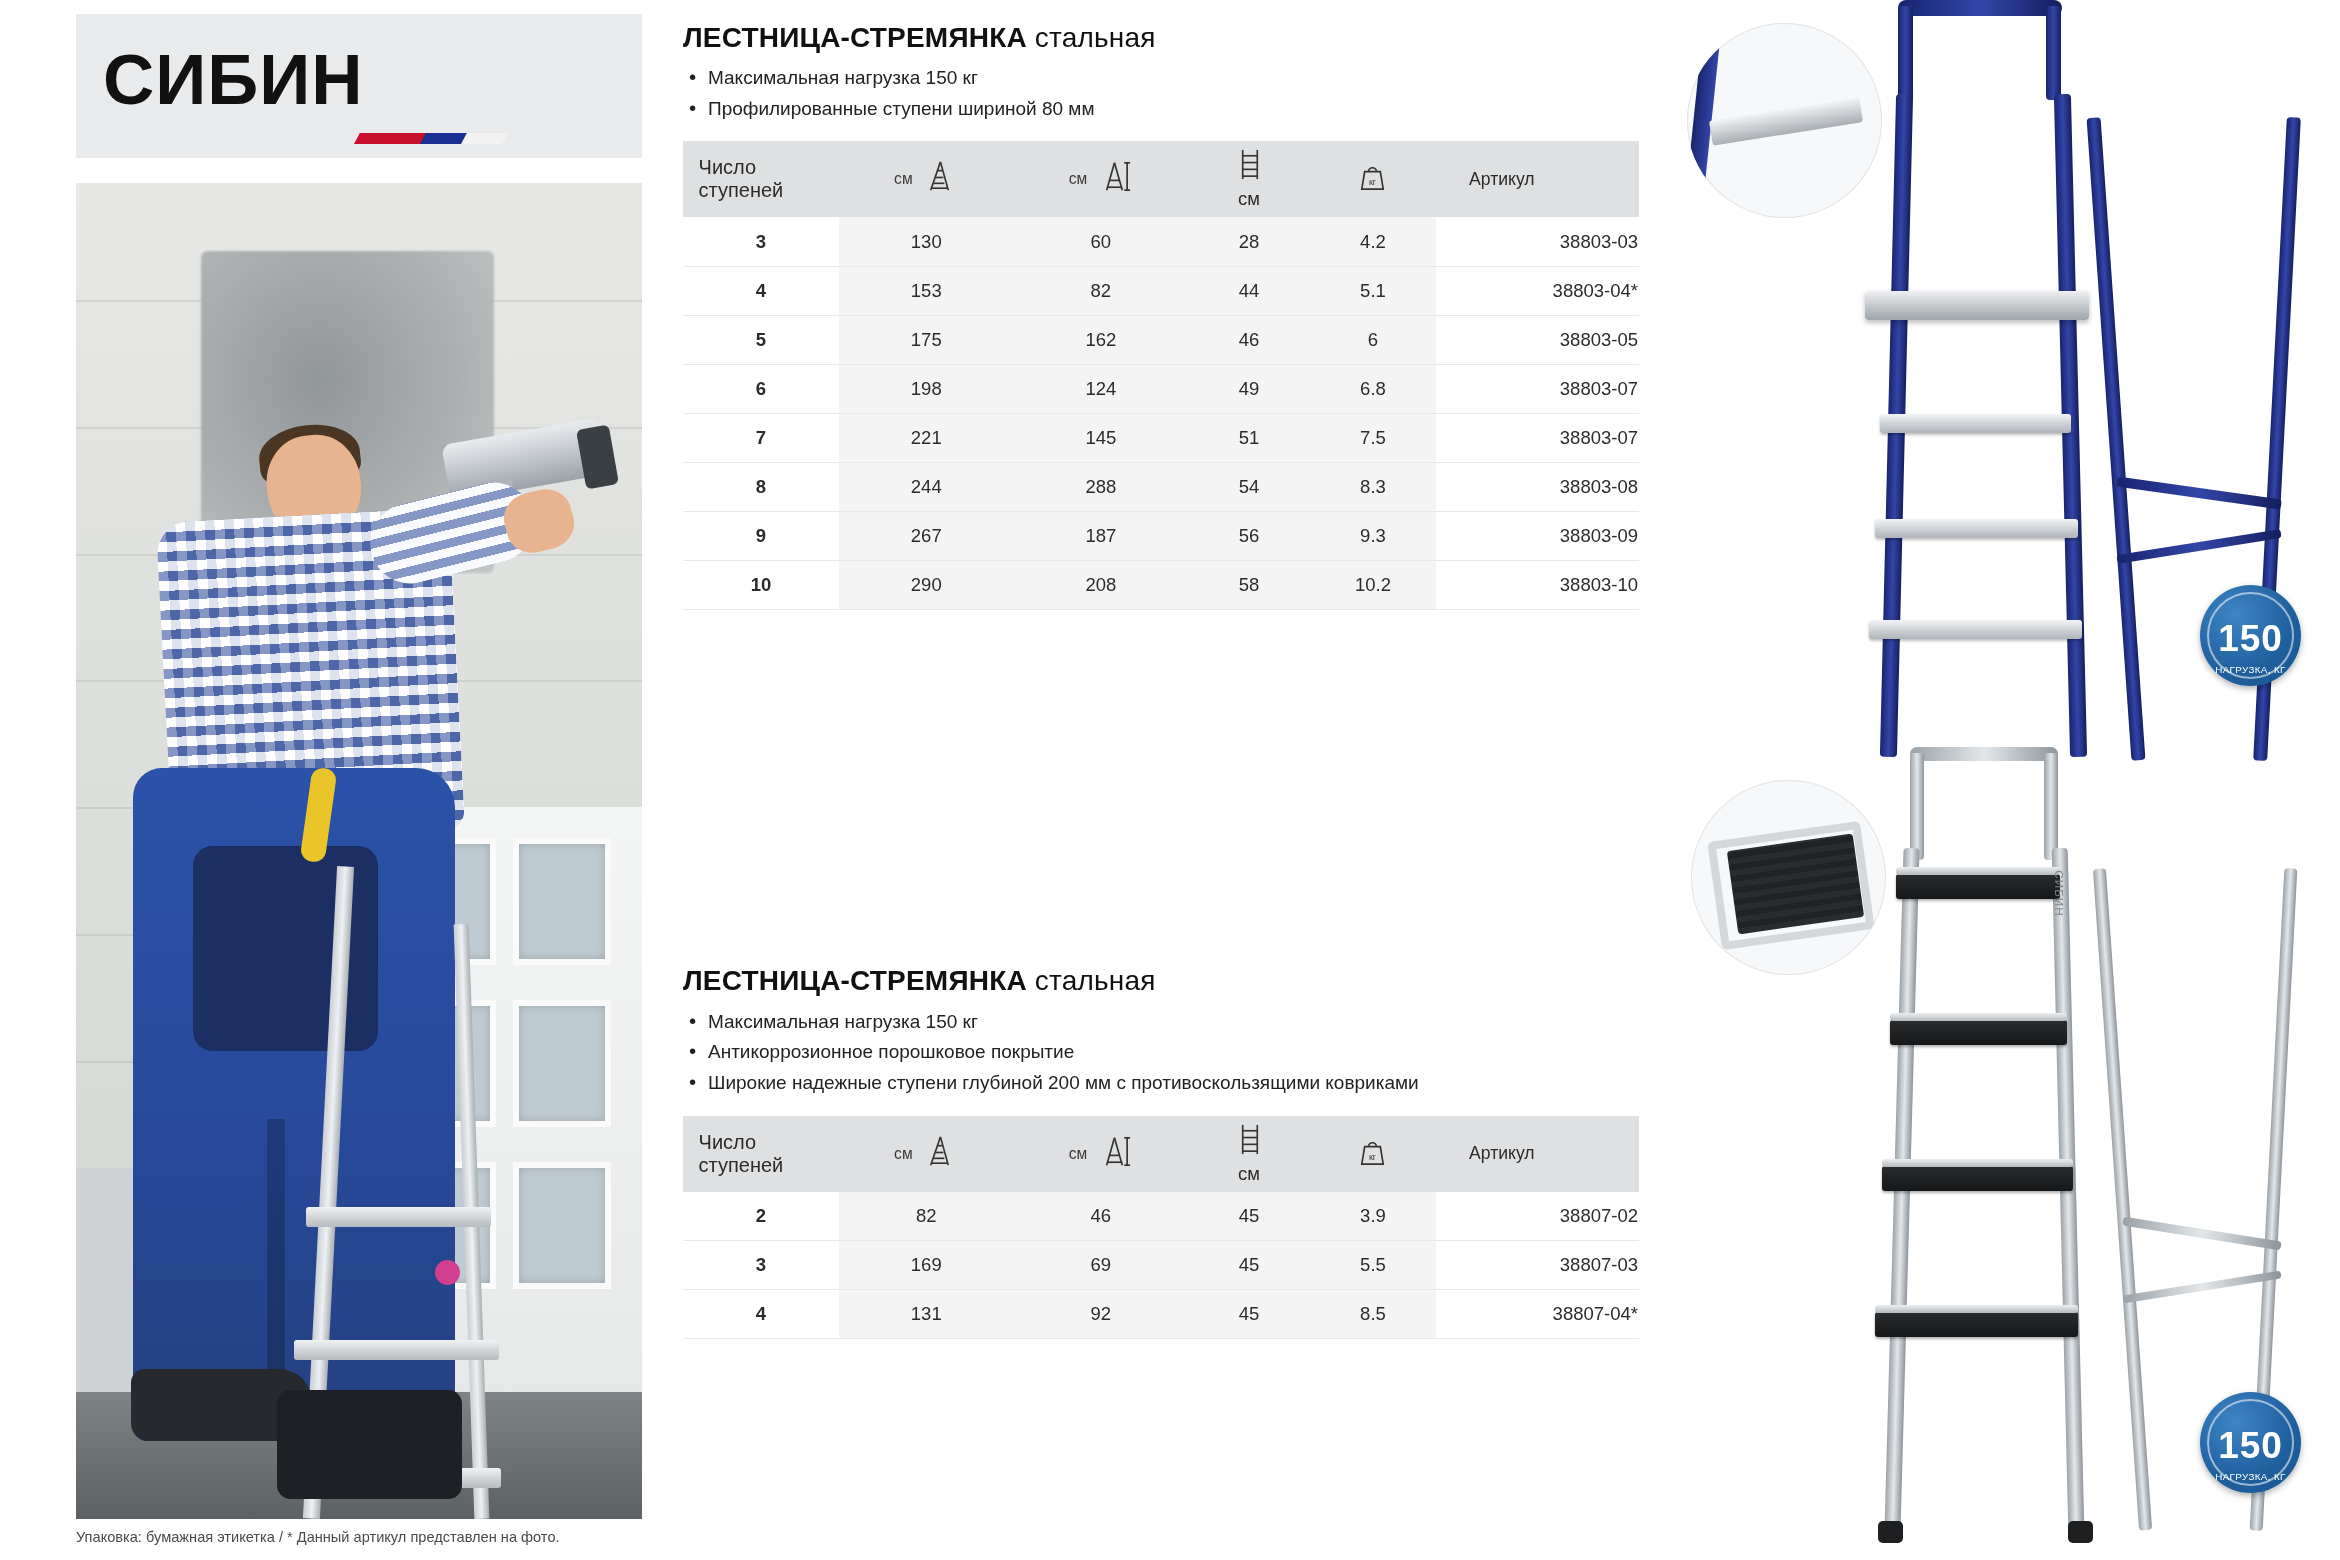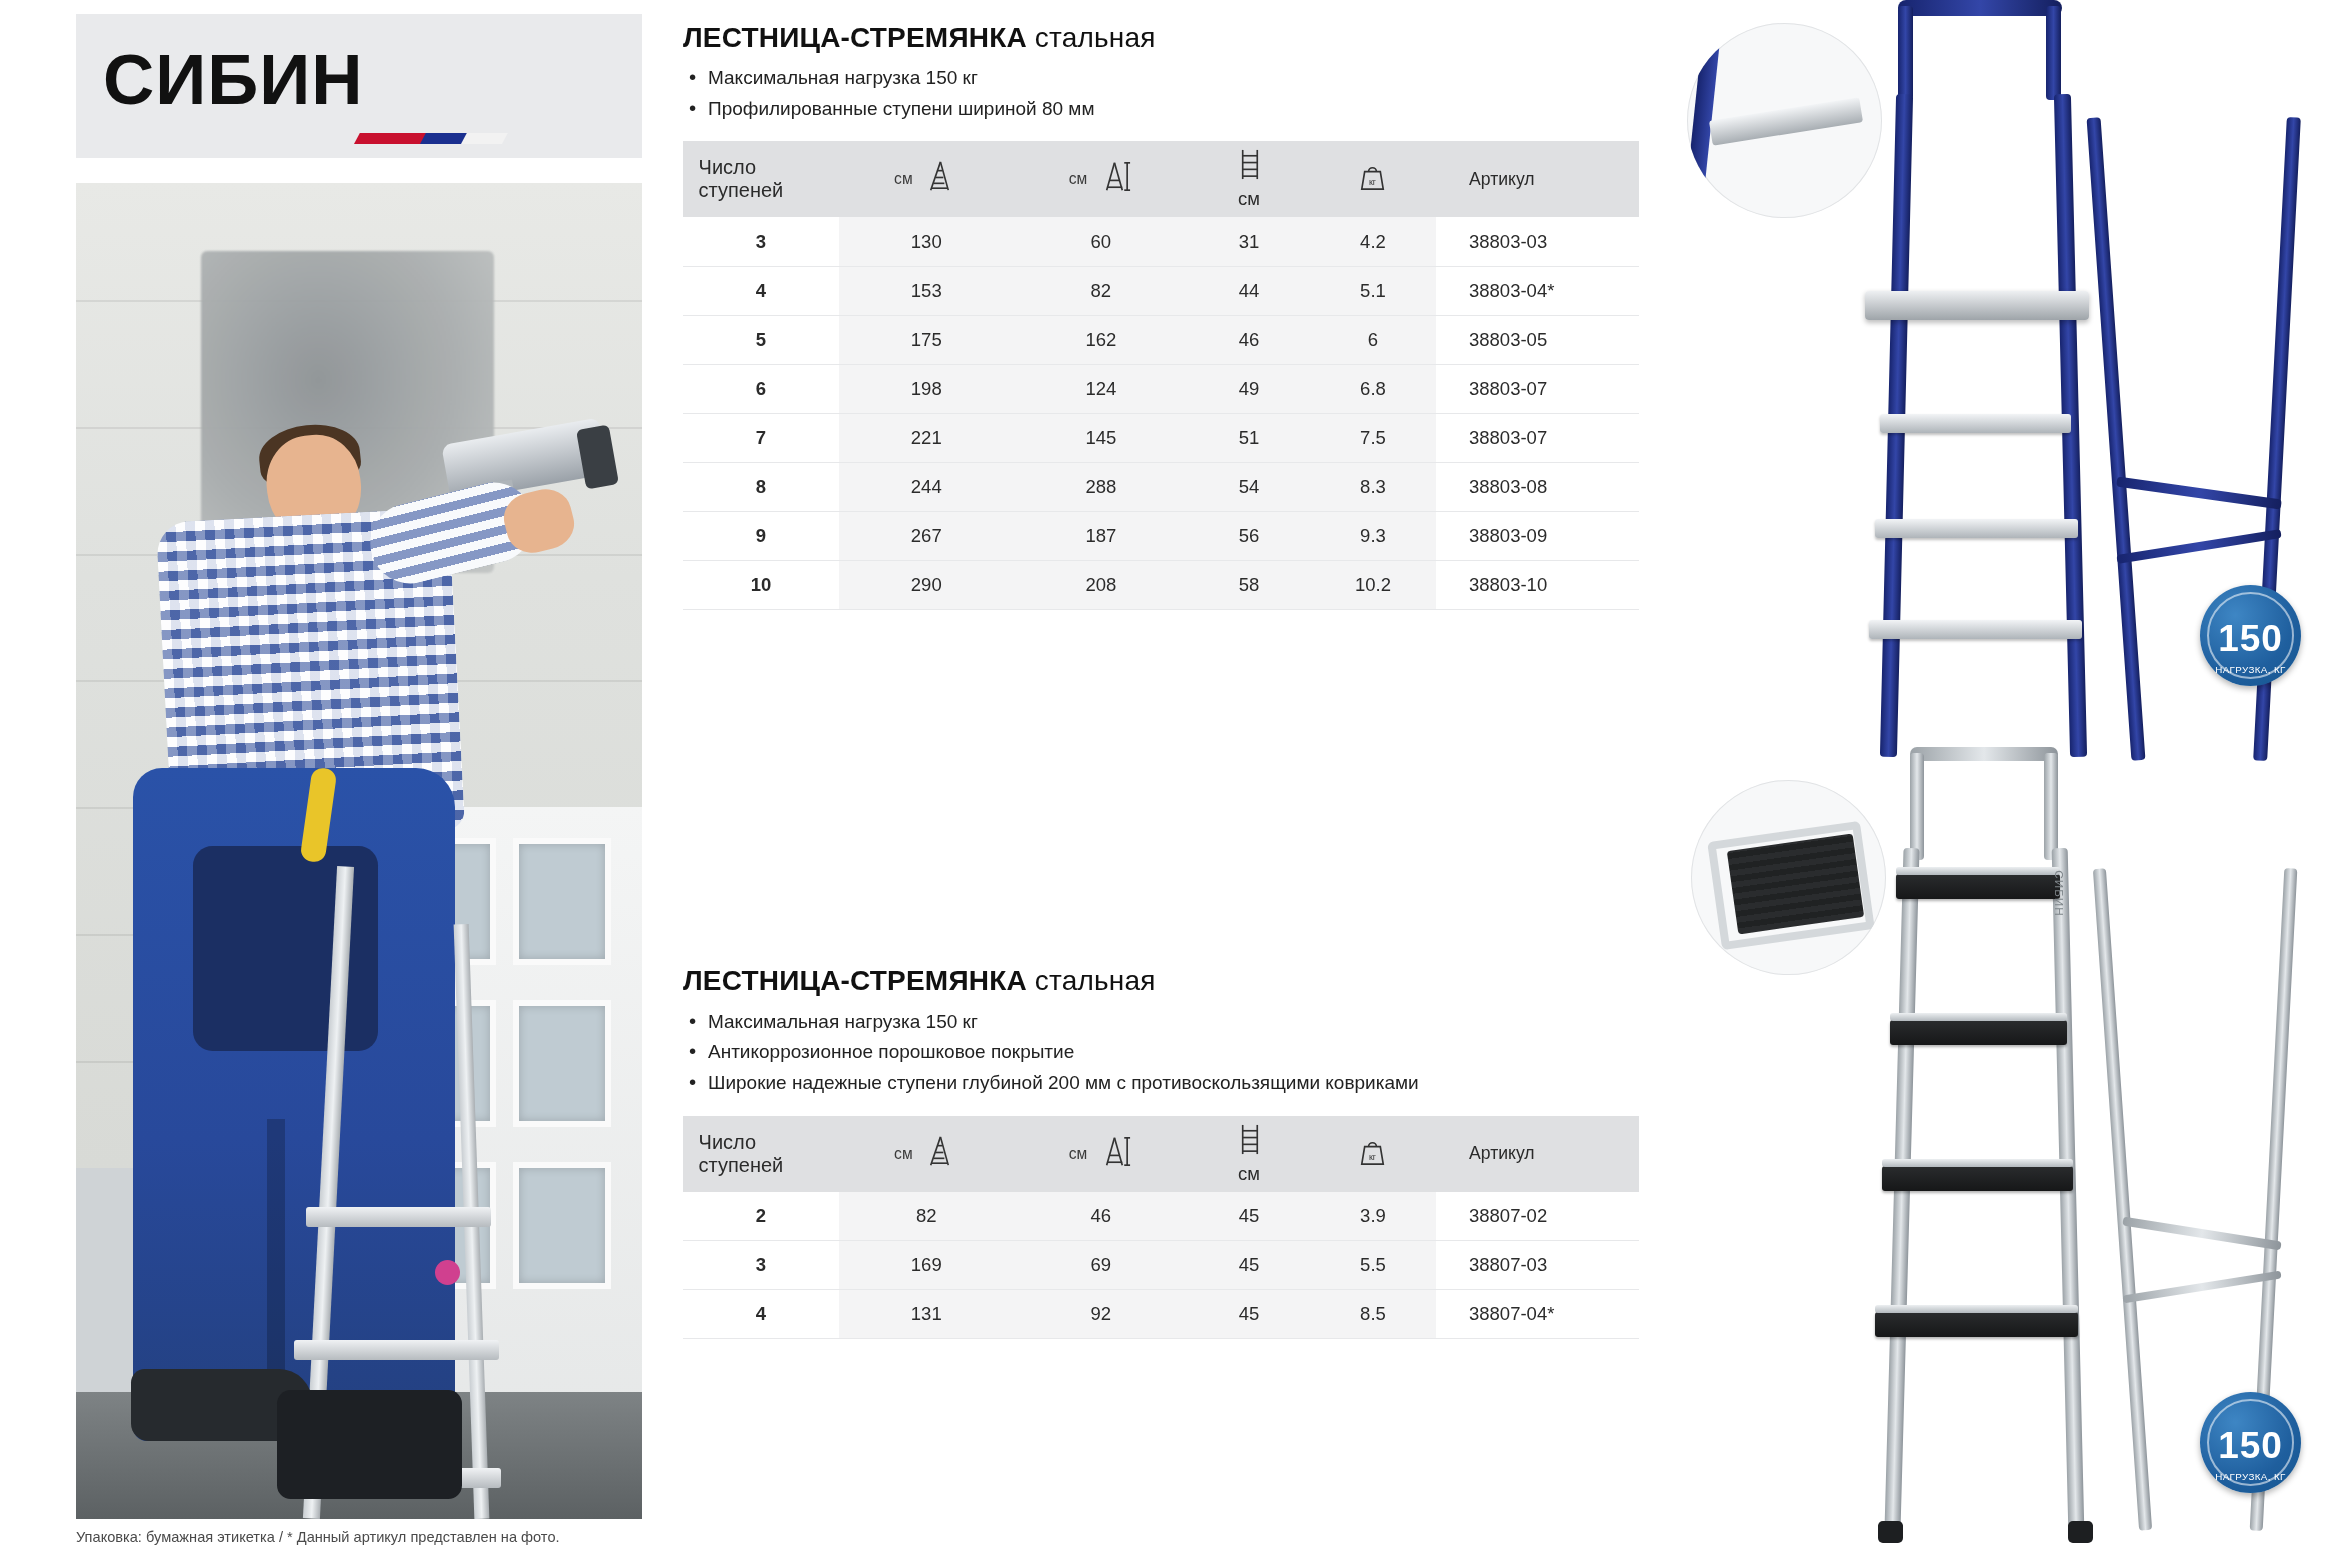--- a/index.html
+++ b/index.html
@@ -218,21 +218,21 @@
   }
   table.spec thead th.lbl { text-align:left; padding-left:15.6px; font-size:20px; width:156px;}
   table.spec thead th.art { text-align:left; padding-left:33px; font-size:17.6px; width:203px;}
   table.spec tbody td {
     height: 49px;
     text-align:center;
     border-bottom: 1px solid #e7e8ea;
     color:#2b2b2b;
   }
   table.spec tbody td.cnt { font-weight:bold; }
-  table.spec tbody td.art { text-align:left; padding-left:33px; }
+  table.spec tbody td.art { text-align:right; padding-left:33px; }
   table.spec tbody tr td:nth-child(1) { background:#ffffff; }
   table.spec tbody tr td:nth-child(2),
   table.spec tbody tr td:nth-child(3),
   table.spec tbody tr td:nth-child(4),
   table.spec tbody tr td:nth-child(5) { background:#f4f4f5; }
   table.spec tbody tr td:nth-child(6) { background:#ffffff; }
   .hcell { display:flex; align-items:center; justify-content:center; gap:6.8px; }
   .hcell .unit { font-size:15.6px; color:#3a3a3a; }
   .hcol { display:flex; flex-direction:column; align-items:center; gap:2px;}
 
@@ -485,21 +485,21 @@
             </span>
           </th>
           <th class="art">Артикул</th>
         </tr>
       </thead>
       <tbody>
         <tr>
             <td class="cnt">3</td>
             <td>130</td>
             <td>60</td>
-            <td>31</td>
+            <td>28</td>
             <td>4.2</td>
             <td class="art">38803-03</td>
           </tr>
         <tr>
             <td class="cnt">4</td>
             <td>153</td>
             <td>82</td>
             <td>44</td>
             <td>5.1</td>
             <td class="art">38803-04*</td>

